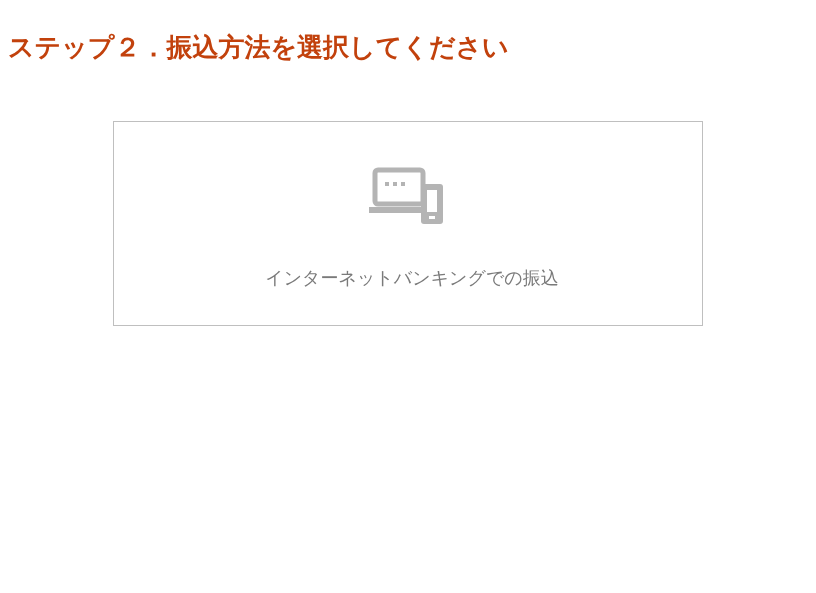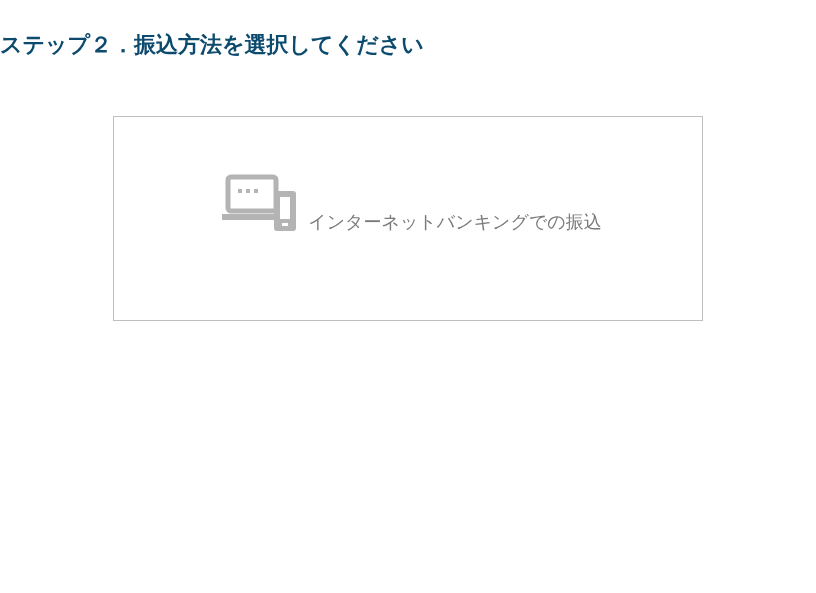--- a/index.html
+++ b/index.html
@@ -4,37 +4,39 @@
   <style>
     * { margin: 0; padding: 0; box-sizing: border-box; }
     body {
       font-family: "Hiragino Kaku Gothic ProN", "Meiryo", sans-serif;
       background: #fff;
       width: 816px;
       height: 593px;
       padding: 30px 0 0 0;
     }
     .page-title {
-      font-size: 22px;
+      font-size: 26px;
       font-weight: bold;
-      color: #0c4a6e;
+      color: #c2410c;
+      margin-left: 8px;
       margin-bottom: 56px;
     }
     .options {
       display: flex;
       flex-direction: column;
       align-items: center;
       gap: 10px;
     }
     .option-card {
       width: 590px;
       border: 1px solid #bfbfbf;
       background: #fff;
       cursor: pointer;
       display: flex;
+      flex-direction: column;
       align-items: center;
       justify-content: center;
       padding: 30px 0 24px 8px;
     }
     .option-card.first { height: 205px; }
     .option-card.second { height: 205px; }
     .icon-wrap {
       margin-bottom: 34px;
       display: flex;
       align-items: center;

